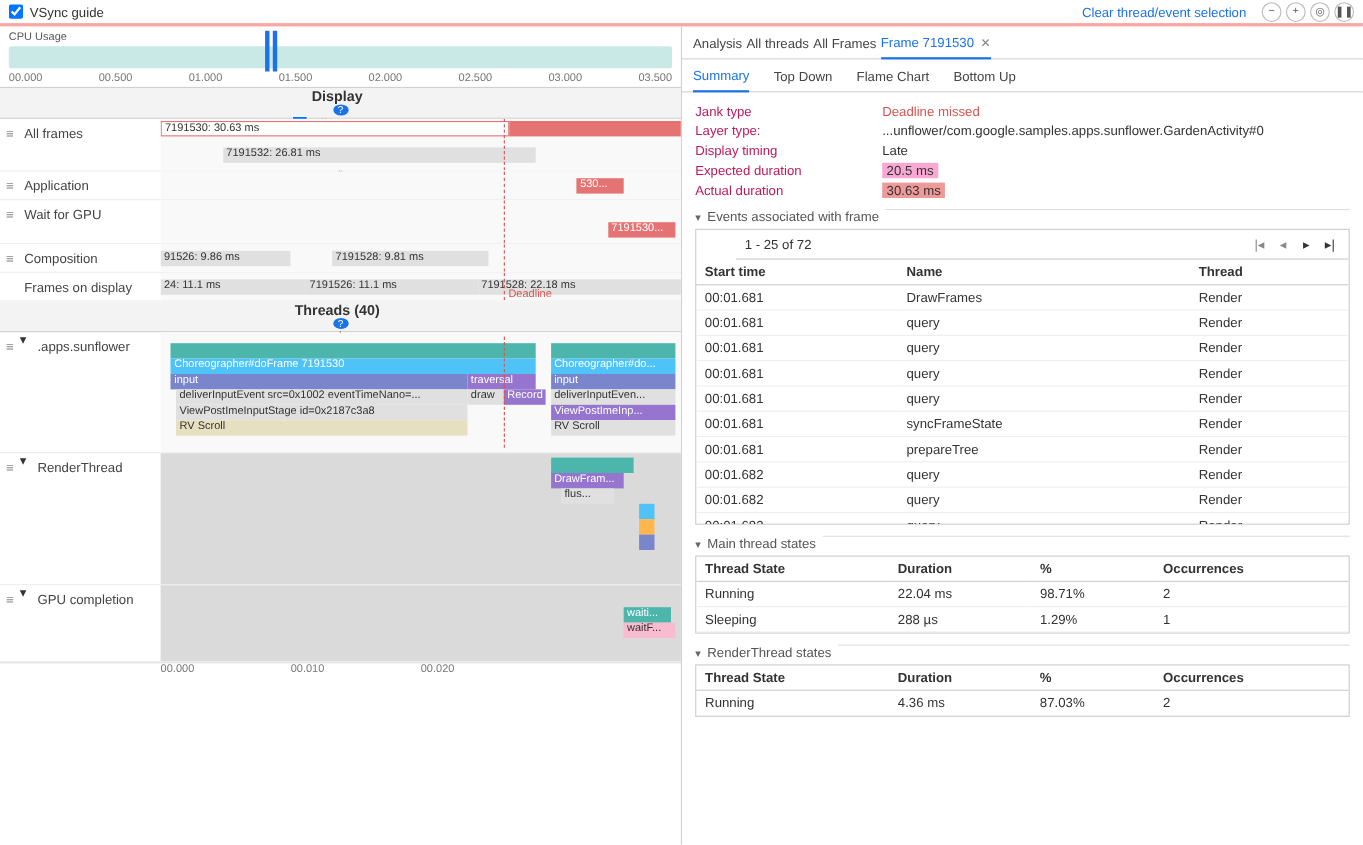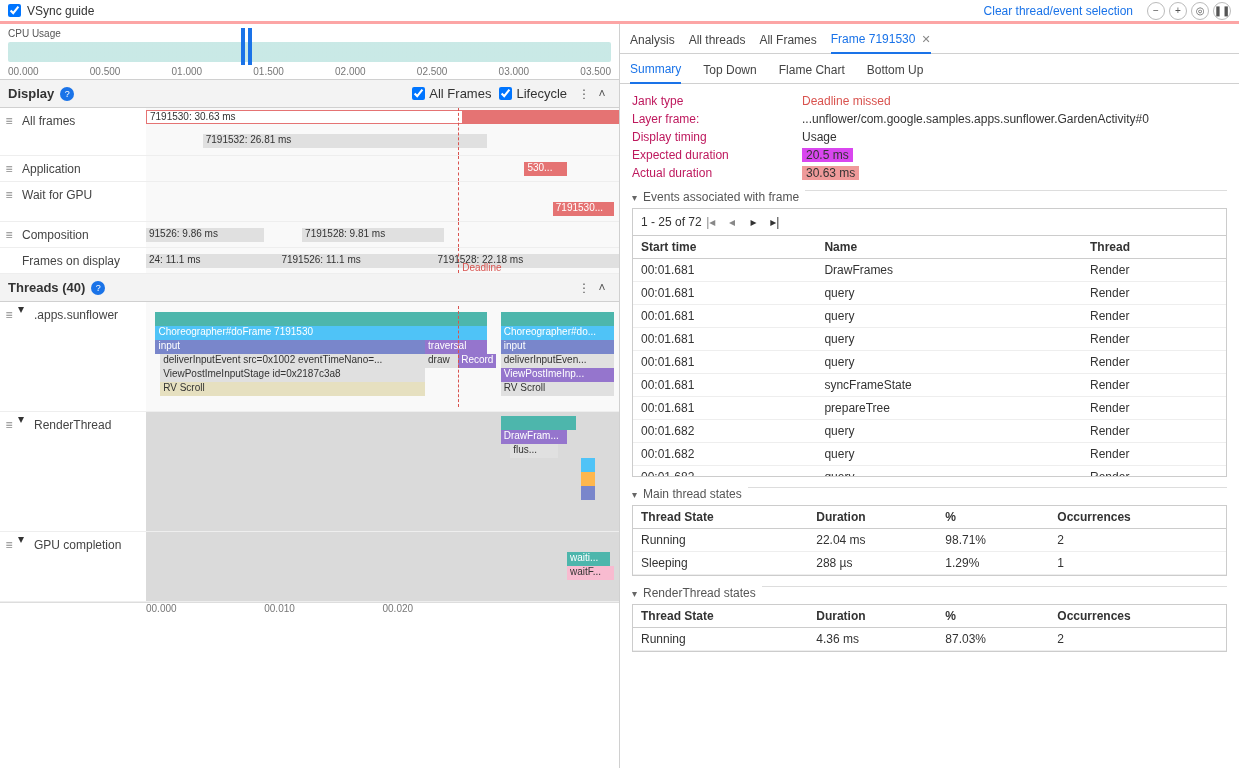--- a/index.html
+++ b/index.html
@@ -20,21 +20,21 @@
 
   
   .cpu-strip { height:56px; border-bottom:1px solid #d0d0d0; position:relative; padding:4px 8px 0 8px;}
   .cpu-strip .lbl { font-size:10px; color:#555; }
   .cpu-wave { position:absolute; left:8px; right:8px; top:18px; height:20px; background:
     linear-gradient(90deg, rgba(77,182,172,.3), rgba(77,182,172,.3)); border-radius:2px; }
   .cpu-scale { position:absolute; left:8px; right:8px; bottom:2px; display:flex; justify-content:space-between; font-size:10px; color:#777; }
   .vmark { position:absolute; top:4px; bottom:14px; width:4px; background:#1a73e8; }
 
   
-  .section-head { height:28px; background:#f3f3f3; border-bottom:1px solid #d0d0d0; display:flex; align-items:center; padding:0 8px; font-size:13px; }
+  .section-head { height:28px; background:#f3f3f3; border-bottom:1px solid #d0d0d0; display:flex; align-items:center; padding:0 8px; font-size:13px;flex-direction:column; }
   .section-head .title { font-weight:600; margin-right:6px; }
   .section-head .help { width:14px; height:14px; border-radius:50%; background:#1a73e8; color:#fff; font-size:9px; display:inline-flex; align-items:center; justify-content:center; }
   .section-head .sp { flex:1; }
   .chk { display:inline-flex; align-items:center; gap:4px; margin-right:8px; }
   .act { width:18px; height:18px; display:inline-flex; align-items:center; justify-content:center; color:#555; cursor:pointer; font-size:12px; }
 
   
   .track-area { display:flex; flex-direction:column; min-height:0; }
   .track-row { display:flex; min-height:26px; border-bottom:1px solid #eee; }
   .row-gutter { width:18px; display:flex; align-items:flex-start; justify-content:center; padding-top:6px; color:#888;}
@@ -58,43 +58,43 @@
   .threads-body { display:flex; flex-direction:column; overflow:hidden; flex:1;}
   .thread-block { display:flex; border-bottom:1px solid #eee;}
   .thread-block .row-track { padding-top:4px; padding-bottom:4px; }
   .stack { position:relative; height:100%; }
   .lane { position:absolute; left:0; right:0; height:14px; }
 
   .time-ruler { height:14px; border-top:1px solid #ddd; display:flex; font-size:10px; color:#777; padding-left:146px;}
   .time-ruler span { flex:1; }
 
   
-  .tabs1 { height:30px; display:flex; align-items:flex-end; padding:0 10px; border-bottom:1px solid #d0d0d0; gap:14px;}
+  .tabs1 { height:30px; display:flex; align-items:flex-end; padding:0 10px; border-bottom:1px solid #d0d0d0; gap:4px;}
   .tabs2 { height:30px; display:flex; align-items:flex-end; padding:0 10px; border-bottom:1px solid #d0d0d0; gap:22px;}
   .tab { padding-bottom:6px; cursor:pointer; color:#444;}
   .tab.active { color:#1a73e8; border-bottom:2px solid #1a73e8; margin-bottom:-1px;}
   .tab .x { margin-left:6px; color:#888; font-size:11px;}
 
   .r-body { padding:10px 12px; overflow:auto; flex:1;}
   .kv { display:flex; margin-bottom:4px; font-size:12px;}
   .kv .k { width:170px; color:#be185d;}
   .kv .v {}
   .hl-red { background:#ef9a9a; padding:0 4px;text-align:right;}
-  .hl-blue{ background:#d946ef; padding:0 4px;}
+  .hl-blue{ background:#f9a8d4; padding:0 4px;}
   .jank-red{ color:#d9534f;}
 
   .collap { display:flex; gap:6px; margin:10px 0 4px 0; font-size:12px; color:#555;}
   .collap hr { flex:1; border:0; border-top:1px solid #ddd;}
   .tri::before { content:"▾"; font-size:10px; color:#666; }
 
   .tbl { width:100%; border-collapse:collapse; font-size:12px;}
   .tbl th, .tbl td { text-align:left; padding:4px 8px; border-bottom:1px solid #eee;}
   .tbl th { border-bottom:1px solid #ccc; font-weight:600;}
   .tbl-wrap { border:1px solid #ccc; }
-  .tbl-head2 { display:flex; align-items:center; padding:6px 8px; border-bottom:1px solid #ccc;}
+  .tbl-head2 { display:flex; align-items:center; justify-content:space-between; padding:6px 8px; border-bottom:1px solid #ccc;margin-left:36px;}
   .pager span { display:inline-block; width:18px; text-align:center; color:#888; cursor:pointer;}
   .pager .on { color:#333;}
   .tbl-scroll { max-height:240px; overflow:auto;}
 </style>
 </head>
 <body>
 
 <div class="app">
 
   <div class="topbar">
@@ -296,26 +296,26 @@
         <div class="tab">Flame Chart</div>
         <div class="tab">Bottom Up</div>
       </div>
 
       <div class="r-body">
         <div class="kv">
             <div class="k">Jank type</div>
             <div class="v jank-red">Deadline missed</div>
           </div>
         <div class="kv">
-            <div class="k">Layer frame:</div>
+            <div class="k">Layer type:</div>
             <div class="v">...unflower/com.google.samples.apps.sunflower.GardenActivity#0</div>
           </div>
         <div class="kv">
             <div class="k">Display timing</div>
-            <div class="v">Usage</div>
+            <div class="v">Late</div>
           </div>
         <div class="kv">
             <div class="k">Expected duration</div>
             <div class="v"><span class="hl-blue">20.5 ms</span></div>
           </div>
         <div class="kv">
             <div class="k">Actual duration</div>
             <div class="v"><span class="hl-red">30.63 ms</span></div>
           </div>
 

